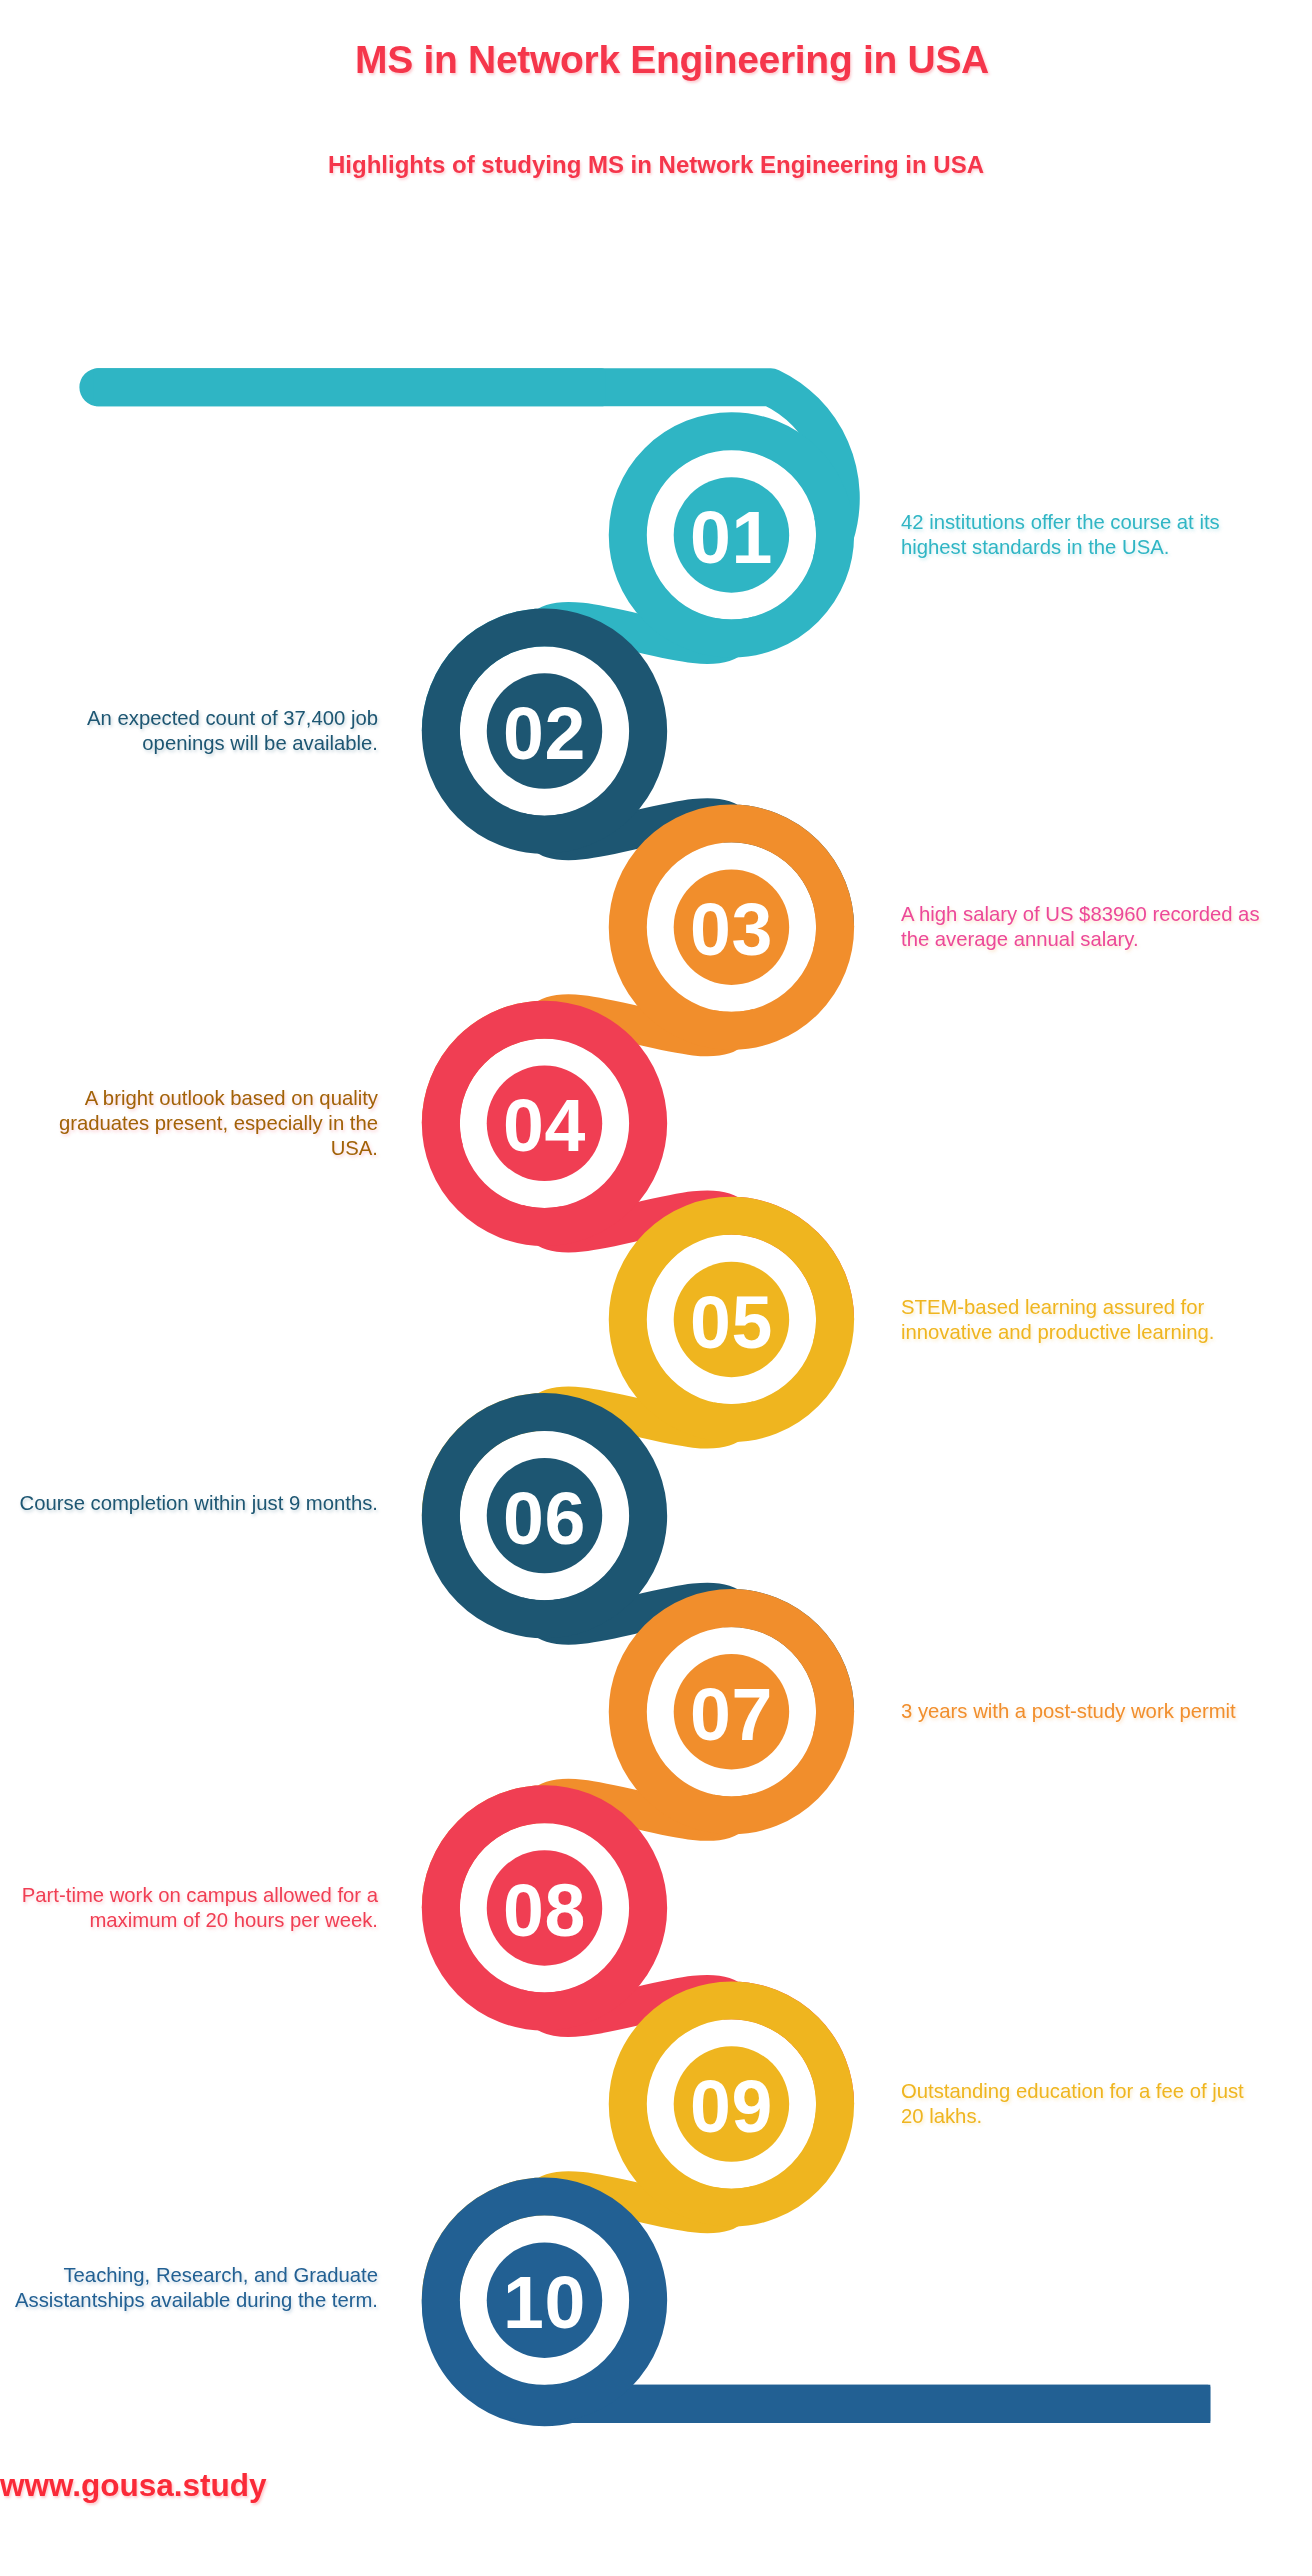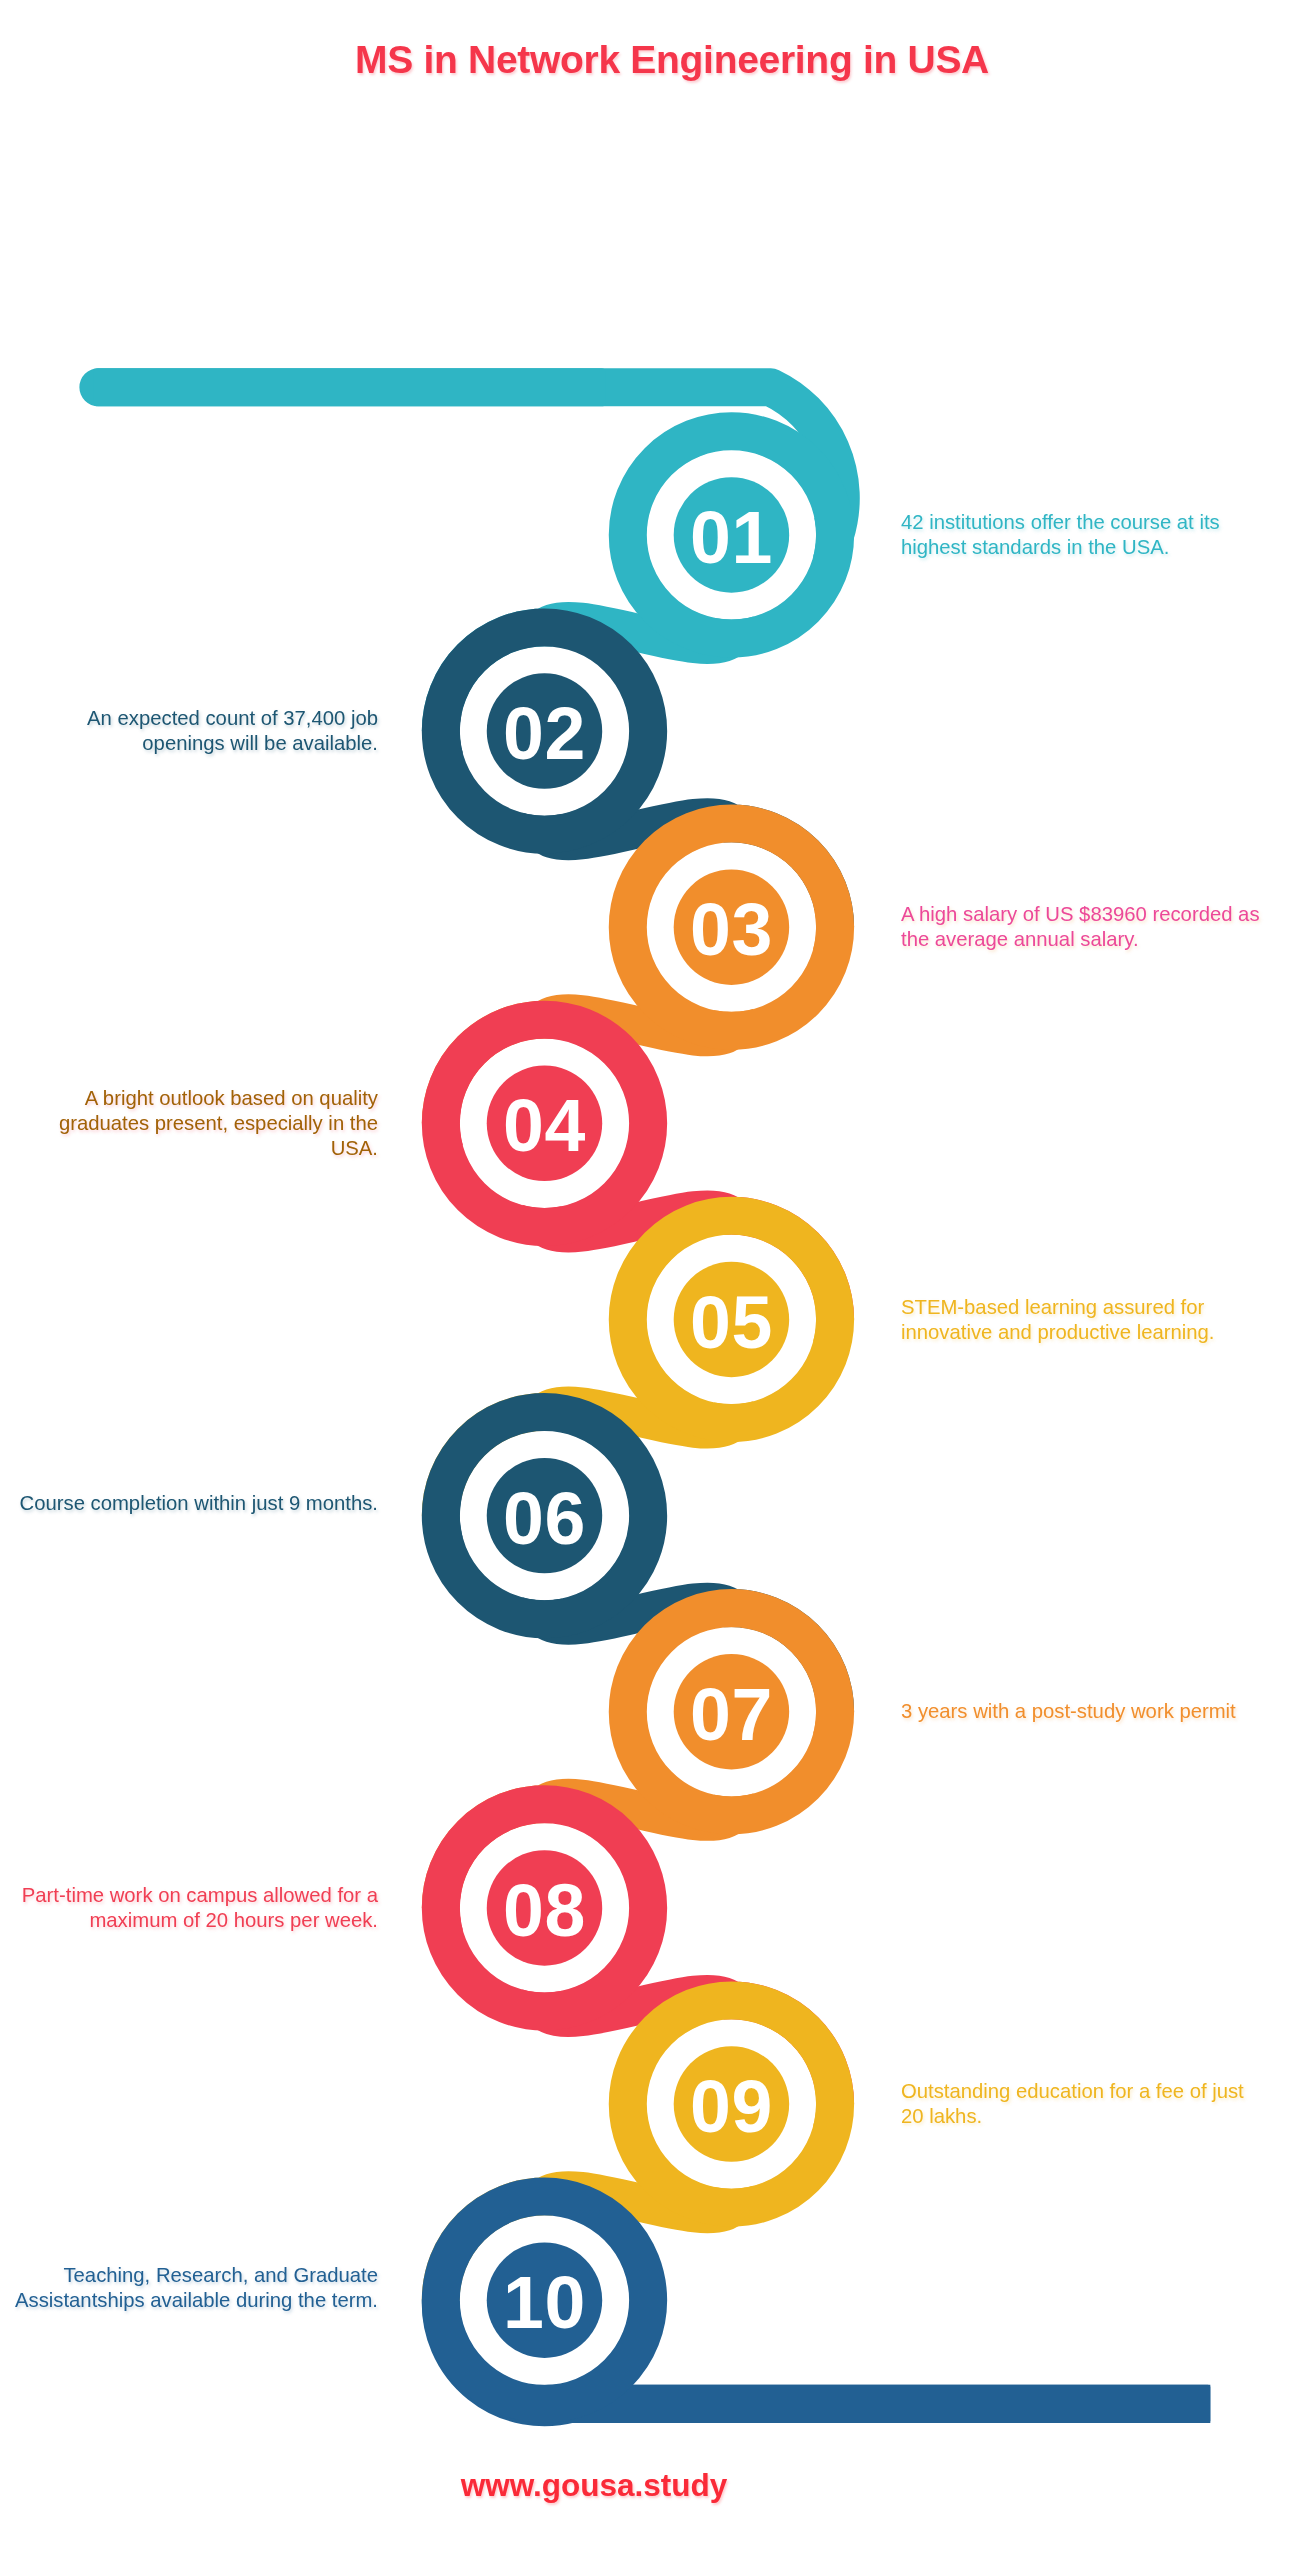--- a/index.html
+++ b/index.html
@@ -34,21 +34,20 @@
     top: 151px; left: 0; width: 1312px;
     text-align: center;
     font-size: 24px;
     font-weight: bold;
     color: #F5364B;
     text-shadow: 1.3px 2px 2.6px rgba(245,54,75,0.22);
   }
   .page-footer {
     position: absolute;
     top: 2467px; left: 0; width: 1188px;
-    text-align: center;
     font-size: 31.5px;
     font-weight: bold;
     color: #FA2A38;
     text-shadow: 1.3px 2px 2.6px rgba(250,42,56,0.25);
   }
 
   
   #ribbon {
     position: absolute;
     top: 0; left: 0;
@@ -76,20 +75,21 @@
   .caption.left  { text-align: right; }
   .caption.right { text-align: left;  }
 </style>
 </head>
 <body>
 
 <div id="page">
 
   <div class="page-title">MS in Network Engineering in USA</div>
 
+  <div class="page-subtitle">Highlights of studying MS in Network Engineering in USA</div>
 
   <svg id="ribbon" viewBox="0 0 2000 3926">
       <g>
         <path d="M 1273 815
         A 158 158 0 0 0 1115 973
         C 1075 1013,
           870 916,
           830 956
         A 158 158 0 0 0 672 1114" fill="none" stroke="#2FB5C4" stroke-width="58" stroke-linecap="butt"></path>
         <path d="M 672 1114

